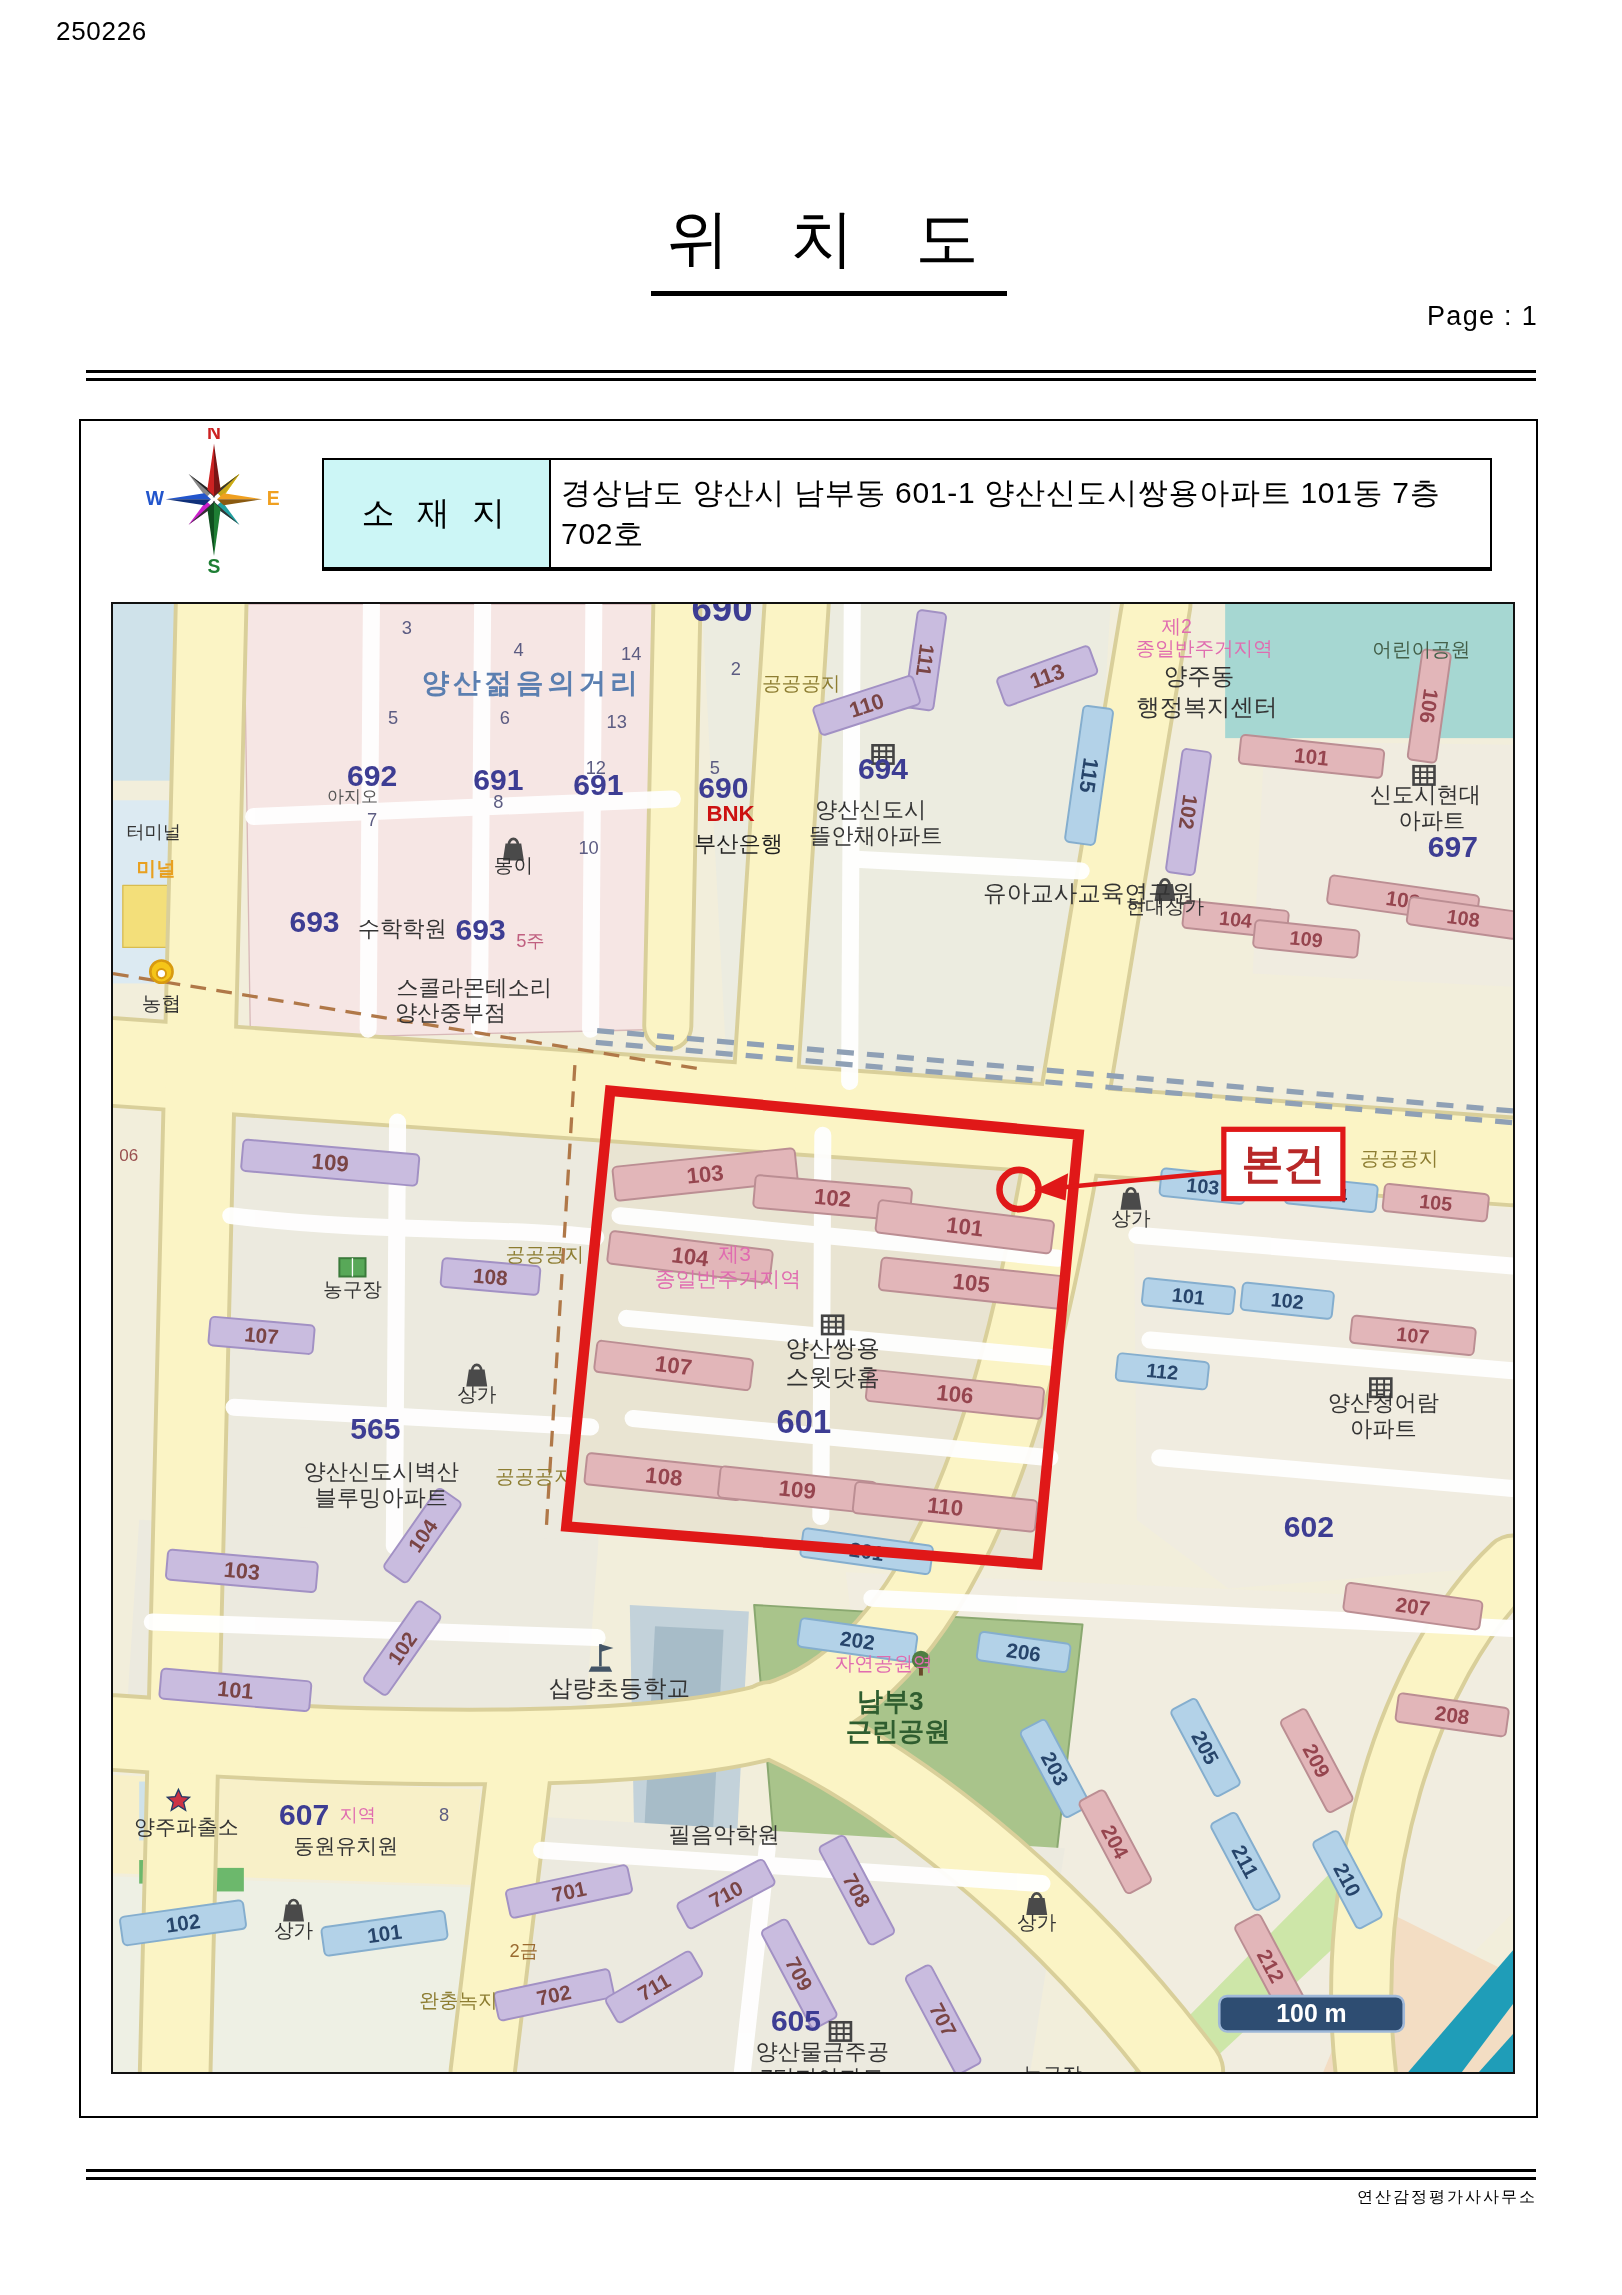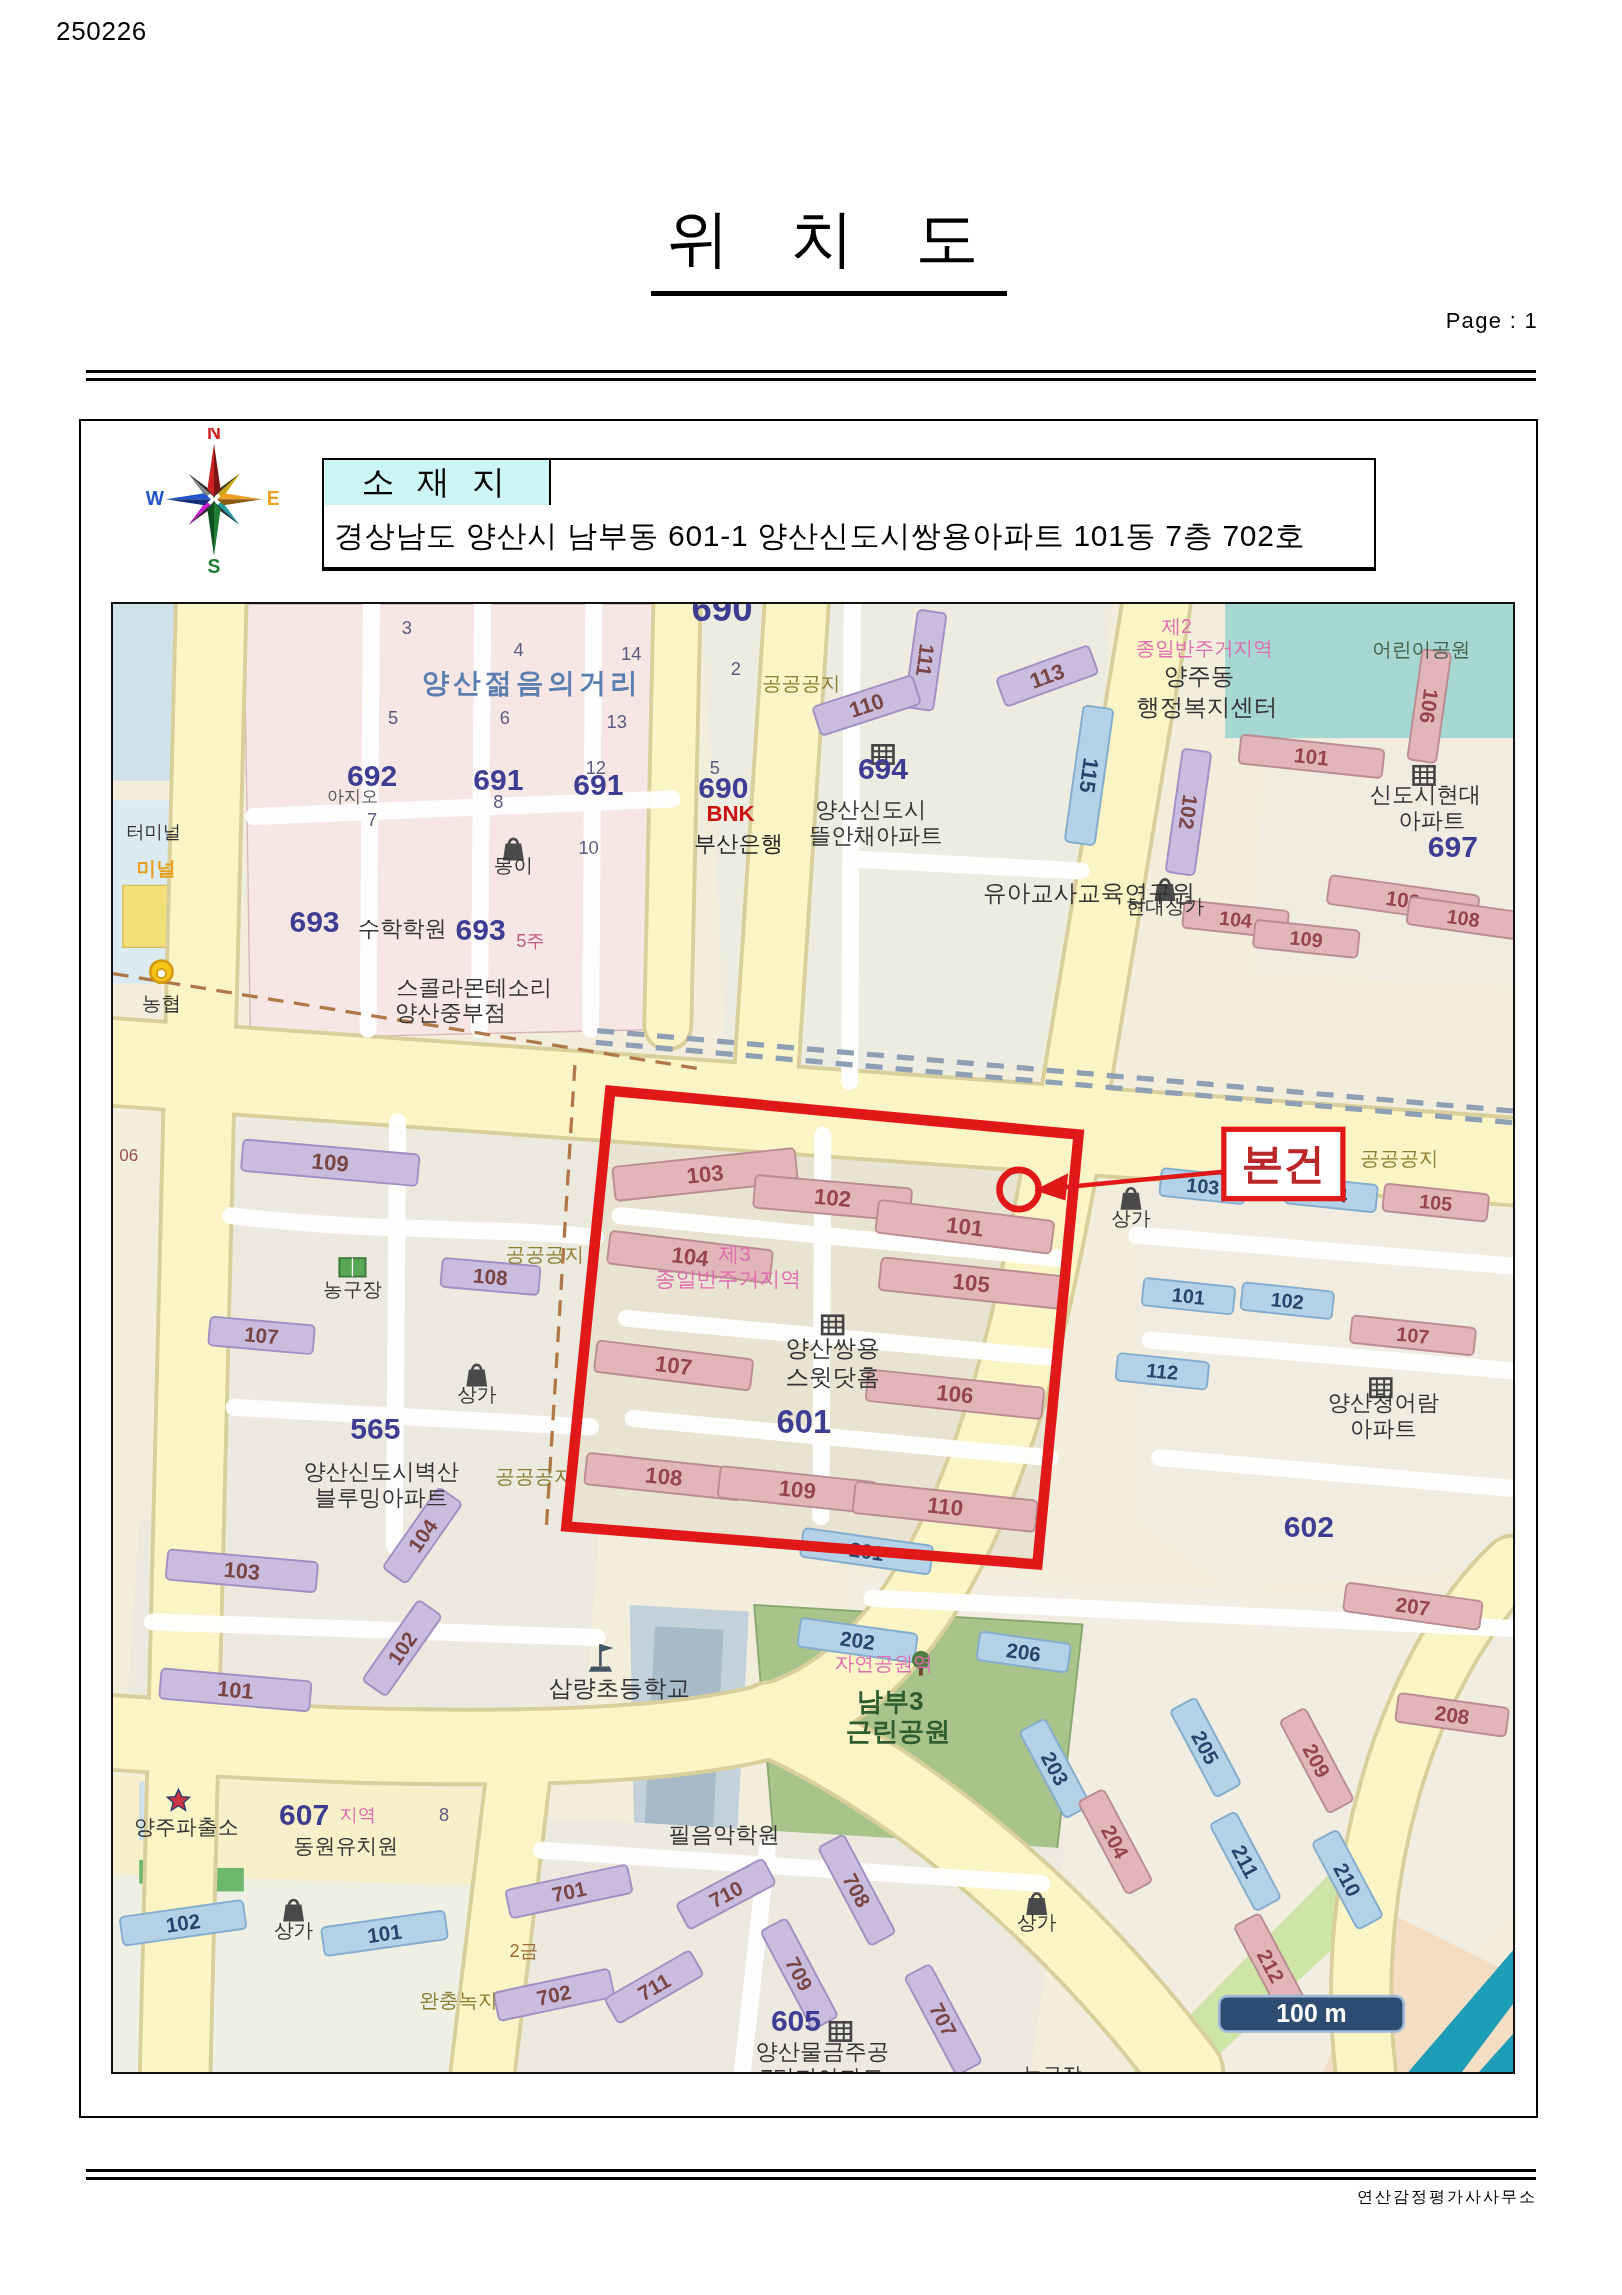--- a/index.html
+++ b/index.html
@@ -4,28 +4,28 @@
 <style>
   html,body{margin:0;padding:0;}
   body{
     width:1622px;height:2295px;position:relative;background:#ffffff;
     font-family:"Liberation Sans",sans-serif;color:#000;overflow:hidden;
   }
   .abs{position:absolute;}
   #doc-number{left:56px;top:15.7px;font-size:26px;letter-spacing:0.7px;}
   #title-wrap{left:0;top:196px;width:100%;text-align:center;margin-left:18px;}
   #page-title{display:inline-block;font-size:63px;letter-spacing:22px;padding:0 6.5px 9.2px 15.7px;border-bottom:5.2px solid #000;}
-  #page-num{right:84px;top:308px;font-size:22px;letter-spacing:1.3px;}
+  #page-num{right:84px;top:301px;font-size:27px;letter-spacing:1.3px;}
   .dblrule{height:5.2px;border-top:3.9px solid #000;border-bottom:3.9px solid #000;}
   #rule-top{left:86px;top:370px;width:1450px;}
   #rule-bottom{left:86px;top:2169px;width:1450px;}
   #footer-text{right:85px;top:2187px;font-size:16px;letter-spacing:2px;text-align:center;}
   #main-box{left:79px;top:419px;width:1459px;height:1699px;border:2.6px solid #000;box-sizing:border-box;}
   #compass{left:51px;top:6.5px;width:164px;height:151px;}
-  #loc-table{left:241px;top:37px;width:1054px;height:113px;display:flex;border:2px solid #000;border-bottom:4.6px solid #000;box-sizing:border-box;background:#fff;flex-direction:column;}
+  #loc-table{left:241px;top:37px;width:1170px;height:113px;display:flex;border:2px solid #000;border-bottom:4.6px solid #000;box-sizing:border-box;background:#fff;}
   .loc-label{width:225px;background:#ccf6f6;border-right:2px solid #000;display:flex;align-items:center;justify-content:center;font-size:33px;letter-spacing:6.5px;}
   .loc-value{flex:1;display:flex;align-items:center;padding-left:10px;font-size:30px;letter-spacing:0.7px;}
   #map-frame{left:30px;top:181px;width:1404px;height:1472px;border:2px solid #111;box-sizing:border-box;background:#f2eedb;overflow:hidden;}
   #map-svg{position:absolute;left:0;top:0;}
   #map-svg text{font-family:"Liberation Sans",sans-serif;}
 </style>
 </head>
 <body>
 
 <div class="abs" id="doc-number">250226</div>

